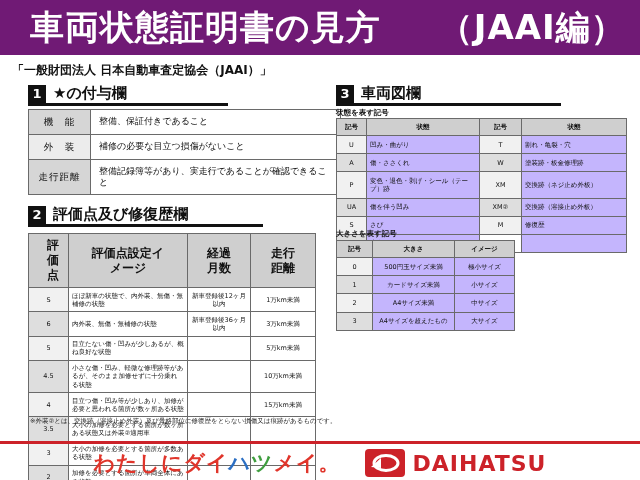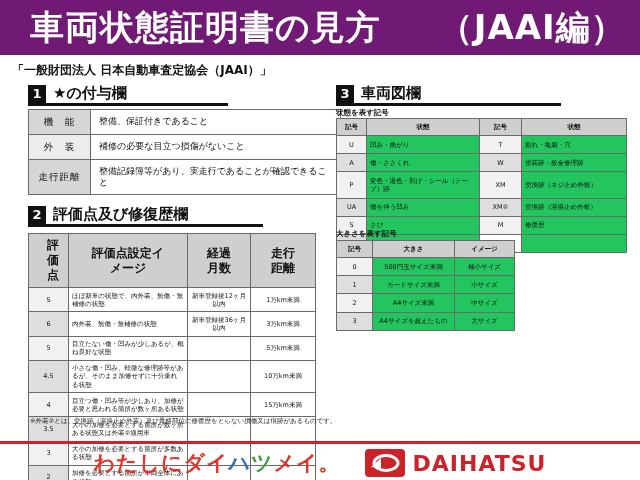--- a/index.html
+++ b/index.html
@@ -38,21 +38,21 @@
   
   .t2 th{font-size:12px;padding:4px 18px;}
   .t2 td{font-size:6.5px;padding:3.5px 3px;background:#fff;}
   .t2 .sc{text-align:center;}
   .t2 tbody tr:nth-child(odd) .sc{background:#f1f1f1;}
   .t2 tbody tr:nth-child(even) .sc{background:#dedede;}
   .t2 .ct{text-align:center;}
 
   
   .t3 th{font-size:6.5px;padding:4px 1px;}
-  .t3 td{font-size:6.5px;padding:4.5px 3px;background:#22c55e;}
+  .t3 td{font-size:6.5px;padding:4.5px 3px;background:#c4b5fd;}
   .t3 .sym{text-align:center;}
   .t3 tbody tr:nth-child(odd) .sym{background:#f1f1f1;}
   .t3 tbody tr:nth-child(even) .sym{background:#dedede;}
   .t3 .ct{text-align:center;margin-left:21px;}
 
   .mini-label{position:absolute;font-size:7.5px;font-weight:bold;}
 
   
   .notes{position:absolute;left:30px;top:416px;font-size:6.5px;line-height:1.6;color:#222;}
 

